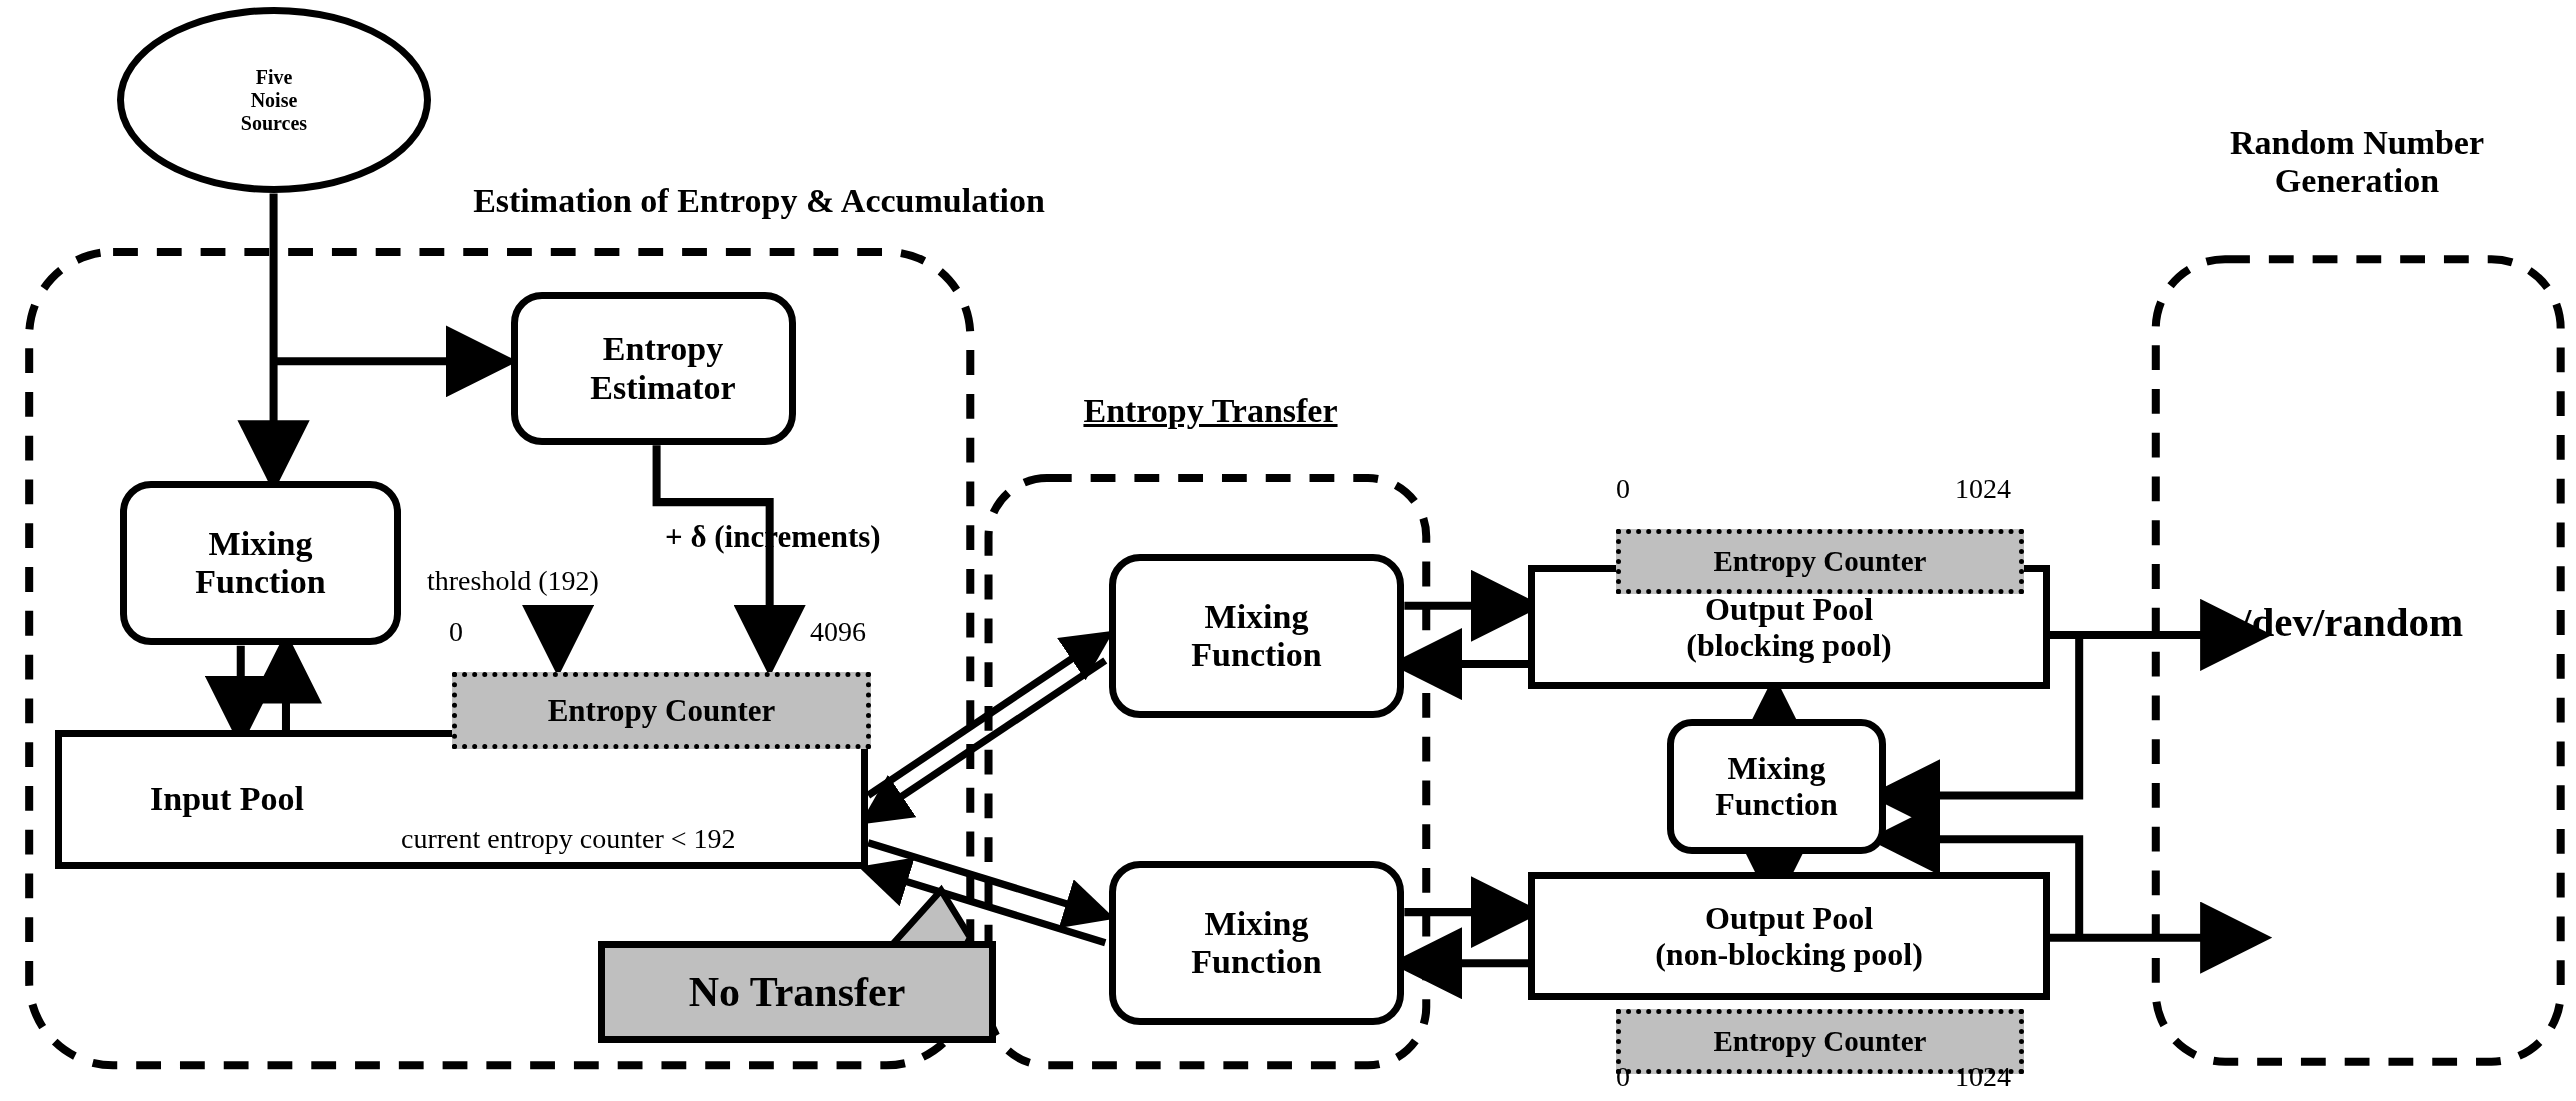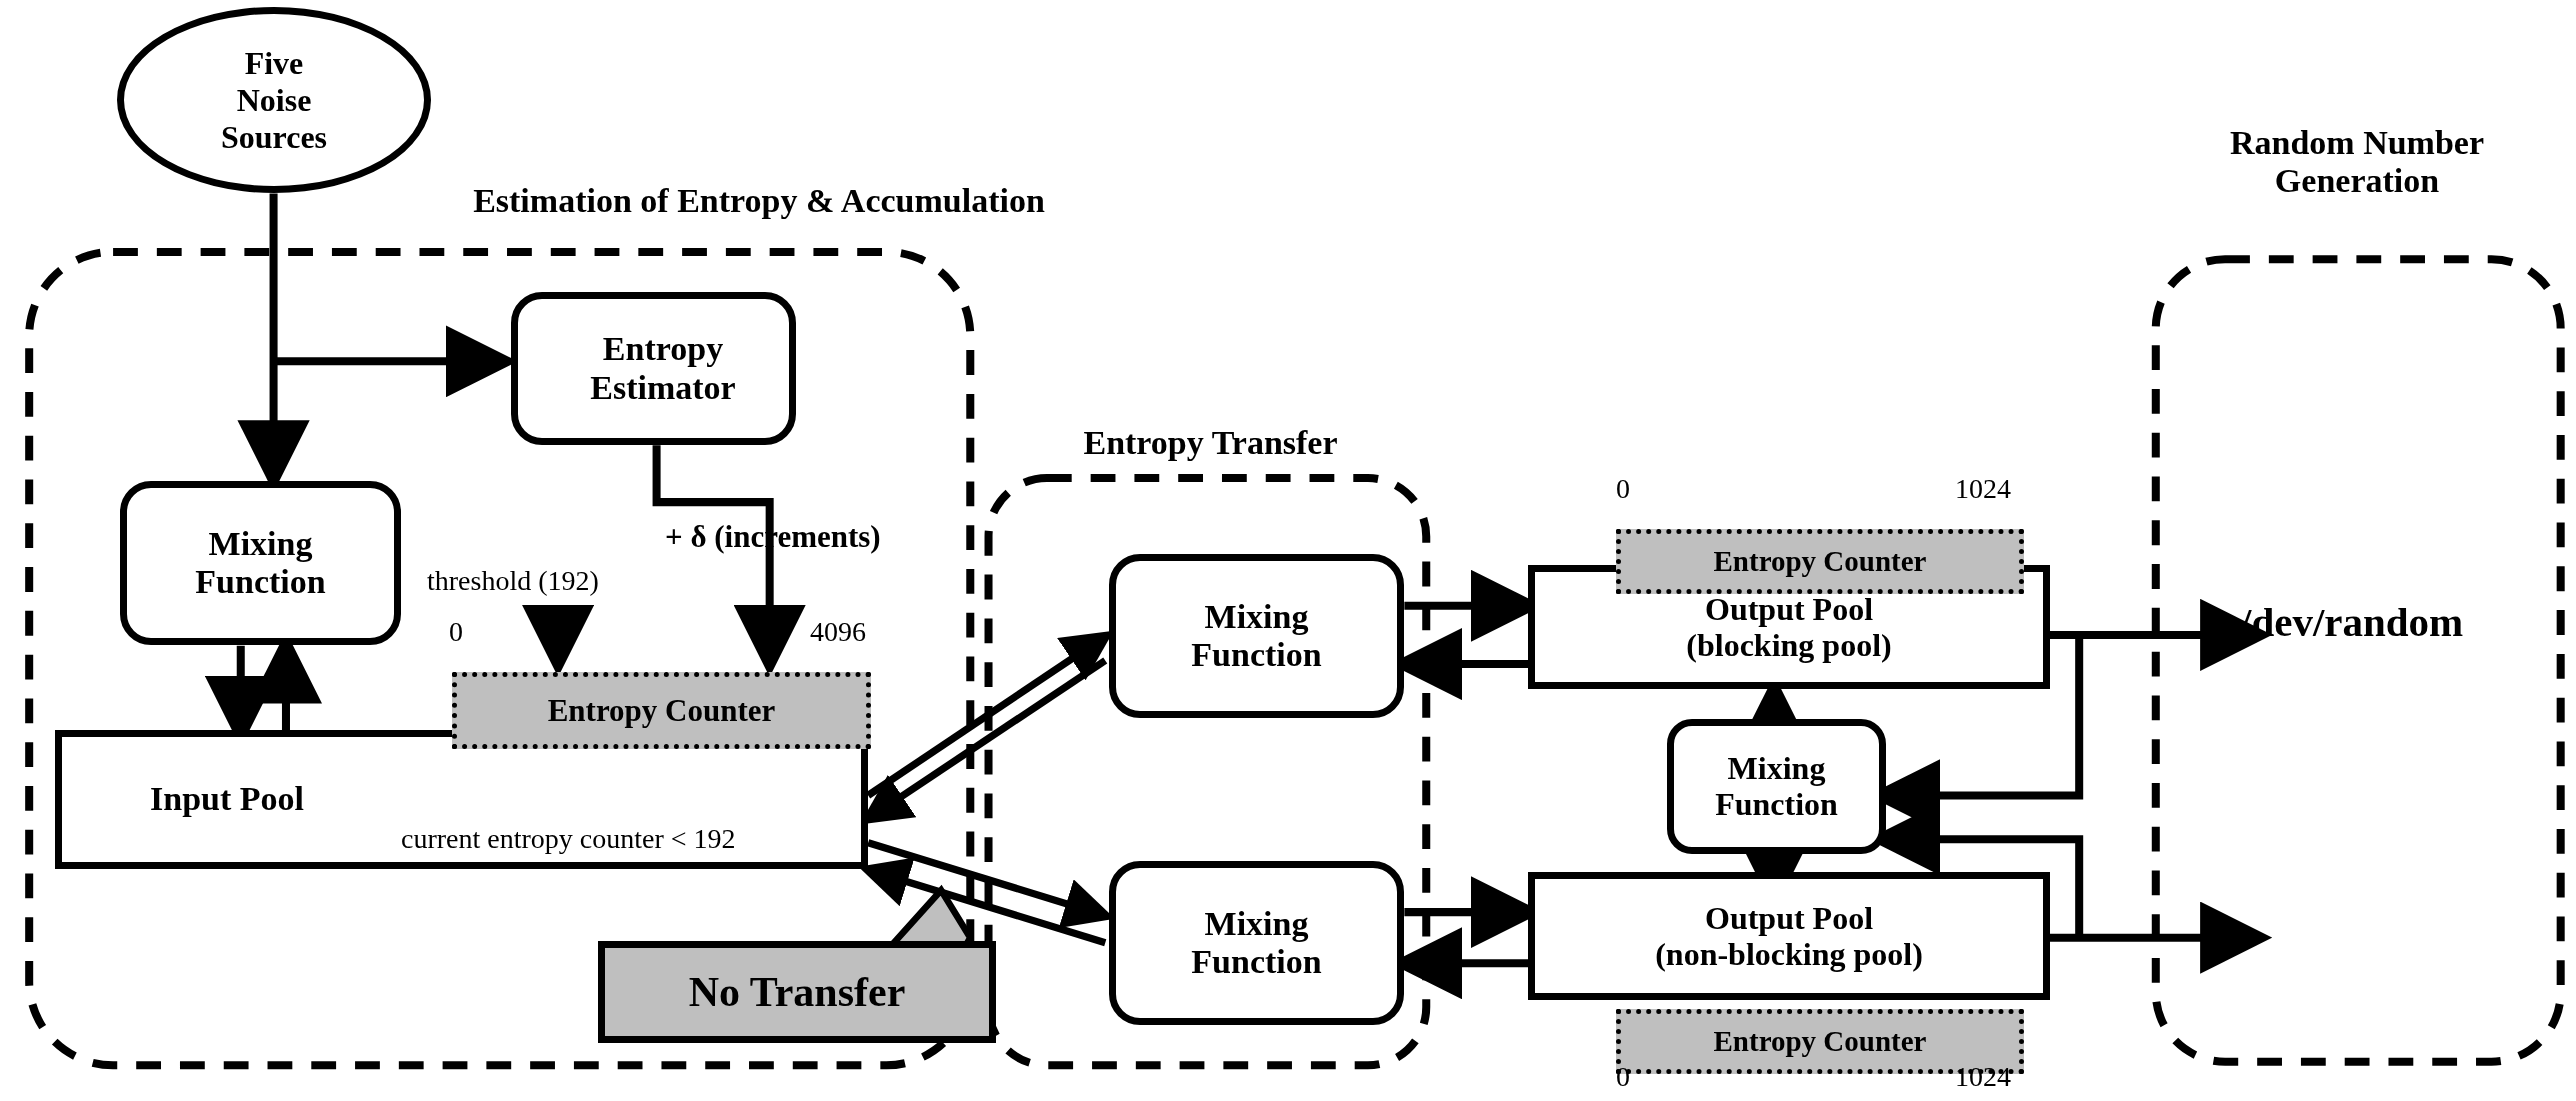--- a/index.html
+++ b/index.html
@@ -84,28 +84,28 @@
     <path d="M2850,870 L2850,1090 L2580,1090" stroke="#000" stroke-width="11" fill="none" marker-end="url(#ah)"></path>
 
     <path d="M2805,1285 L3095,1285" stroke="#000" stroke-width="11" fill="none" marker-end="url(#ah)"></path>
     <path d="M2850,1285 L2850,1150 L2580,1150" stroke="#000" stroke-width="11" fill="none" marker-end="url(#ah)"></path>
 
     <polygon points="1330,1285 1290,1220 1218,1300 830,1300 830,1338 1300,1338" fill="#bfbfbf" stroke="#000" stroke-width="9" stroke-linejoin="miter"></polygon>
   </svg>
 
   <div class="sect-title" style="left:394px;top:182px;width:730px;font-size:34px;">Estimation of Entropy &amp; Accumulation</div>
 
-  <div class="sect-title" style="left:1021px;top:424px;width:379px;font-size:34px;">Entropy Transfer</div>
+  <div class="sect-title" style="left:1021px;top:392px;width:379px;font-size:34px;text-decoration:underline;">Entropy Transfer</div>
 
   <div class="sect-title" style="left:2138px;top:124px;width:438px;font-size:34px;">
       <div>Random Number</div>
       <div>Generation</div>
     </div>
 
-  <div class="node ellipse" style="left:117px;top:7.3px;width:314px;height:186px;font-size:32px;flex-direction:column;">
+  <div class="node ellipse" style="left:117px;top:7.3px;width:314px;height:186px;font-size:20px;flex-direction:column;">
     <span>Five</span>
     <span>Noise</span>
     <span>Sources</span>
   </div>
 
   <div class="node rnd-rect" style="left:511px;top:292px;width:285px;height:153px;font-size:34px;flex-direction:column;padding-left:19px;">
     <span>Entropy</span>
     <span>Estimator</span>
   </div>
 

